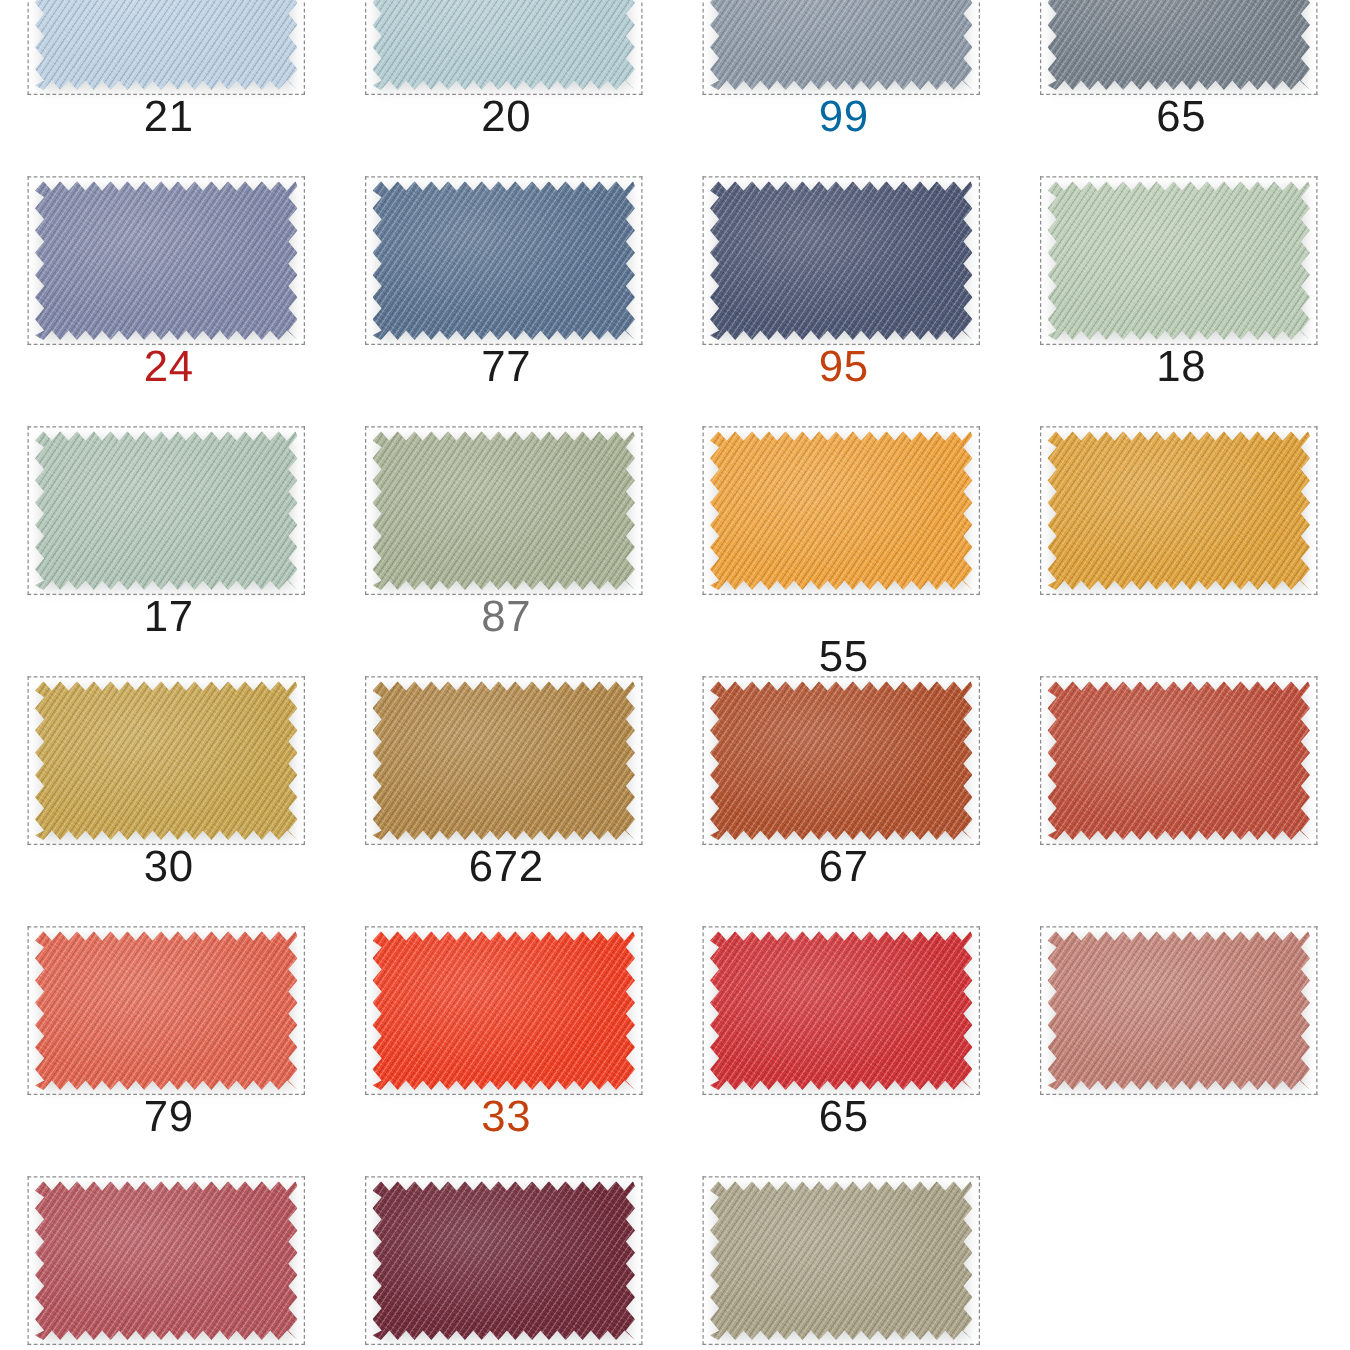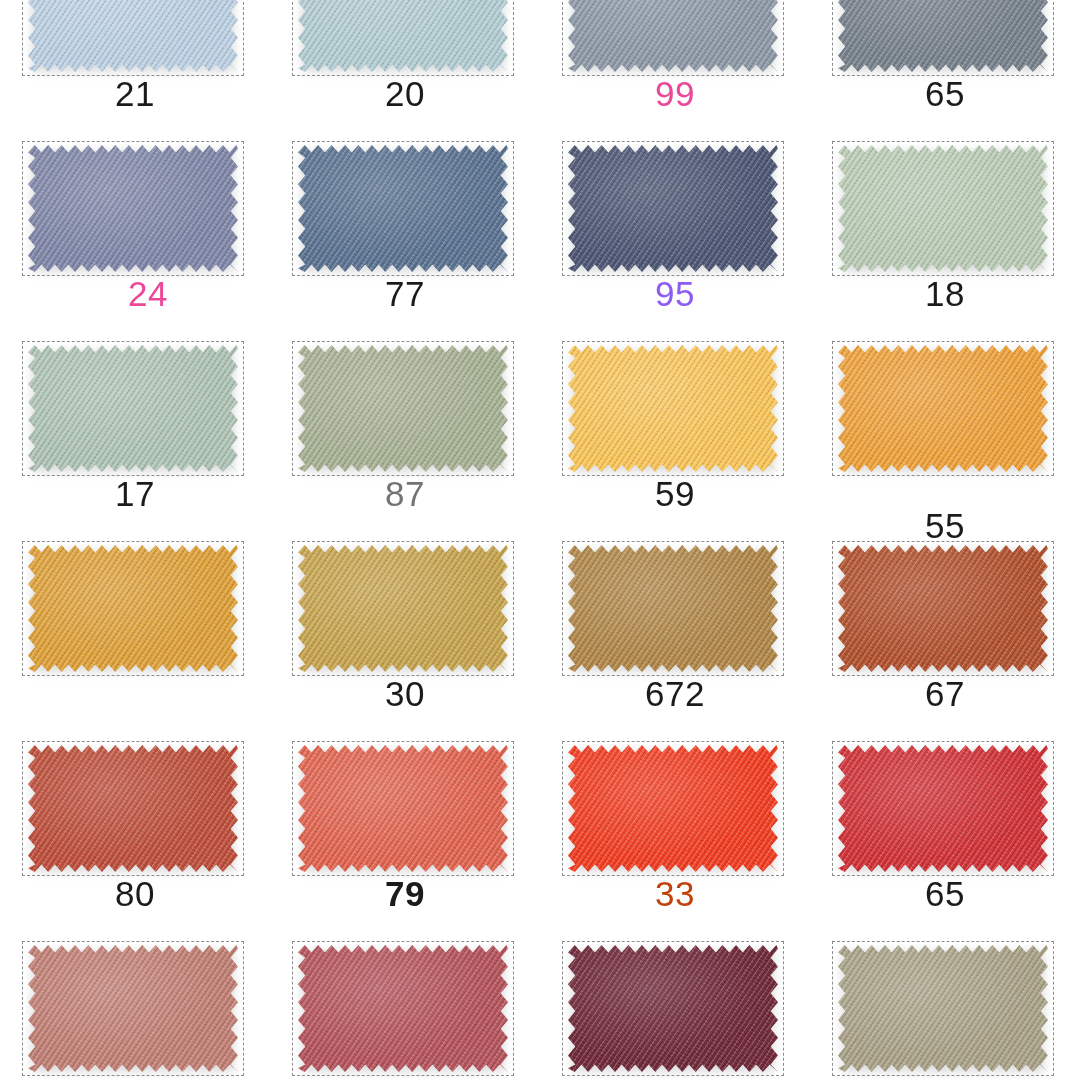--- a/index.html
+++ b/index.html
@@ -182,61 +182,61 @@
       <div class="cell-label" style="color: rgb(27, 27, 27);">20</div>
     </div>
     <div class="cell">
       <div class="cell-frame" style="border-color: rgb(141, 141, 141);"></div>
       <div class="swatch-wrap">
         <div class="swatch-shadow"></div>
         <div class="swatch" style="background: rgb(141, 153, 166);">
           <div class="swatch-weave"></div>
         </div>
       </div>
-      <div class="cell-label" style="color: #ec4899;">99</div>
+      <div class="cell-label" style="color: #0369a1;">99</div>
     </div>
     <div class="cell">
       <div class="cell-frame" style="border-color: rgb(141, 141, 141);"></div>
       <div class="swatch-wrap">
         <div class="swatch-shadow"></div>
         <div class="swatch" style="background: rgb(120, 130, 140);">
           <div class="swatch-weave"></div>
         </div>
       </div>
       <div class="cell-label" style="color: rgb(27, 27, 27);">65</div>
     </div>
     <div class="cell">
       <div class="cell-frame" style="border-color: rgb(141, 141, 141);"></div>
       <div class="swatch-wrap">
         <div class="swatch-shadow"></div>
         <div class="swatch" style="background: rgb(128, 135, 168);">
           <div class="swatch-weave"></div>
         </div>
       </div>
-      <div class="cell-label" style="color: #ec4899; padding-left: 13px;">24</div>
+      <div class="cell-label" style="color: #b91c1c;">24</div>
     </div>
     <div class="cell">
       <div class="cell-frame" style="border-color: rgb(141, 141, 141);"></div>
       <div class="swatch-wrap">
         <div class="swatch-shadow"></div>
         <div class="swatch" style="background: rgb(91, 115, 145);">
           <div class="swatch-weave"></div>
         </div>
       </div>
       <div class="cell-label" style="color: rgb(27, 27, 27);">77</div>
     </div>
     <div class="cell">
       <div class="cell-frame" style="border-color: rgb(141, 141, 141);"></div>
       <div class="swatch-wrap">
         <div class="swatch-shadow"></div>
         <div class="swatch" style="background: rgb(78, 87, 116);">
           <div class="swatch-weave"></div>
         </div>
       </div>
-      <div class="cell-label" style="color: #8b5cf6;">95</div>
+      <div class="cell-label" style="color: #c2410c;">95</div>
     </div>
     <div class="cell">
       <div class="cell-frame" style="border-color: rgb(141, 141, 141);"></div>
       <div class="swatch-wrap">
         <div class="swatch-shadow"></div>
         <div class="swatch" style="background: rgb(185, 203, 180);">
           <div class="swatch-weave"></div>
         </div>
       </div>
       <div class="cell-label" style="color: rgb(27, 27, 27);">18</div>
@@ -258,30 +258,20 @@
         <div class="swatch" style="background: rgb(167, 177, 148);">
           <div class="swatch-weave"></div>
         </div>
       </div>
       <div class="cell-label" style="color: #737373;">87</div>
     </div>
     <div class="cell">
       <div class="cell-frame" style="border-color: rgb(141, 141, 141);"></div>
       <div class="swatch-wrap">
         <div class="swatch-shadow"></div>
-        <div class="swatch" style="background: rgb(247, 196, 90);">
-          <div class="swatch-weave"></div>
-        </div>
-      </div>
-      <div class="cell-label" style="color: rgb(27, 27, 27);">59</div>
-    </div>
-    <div class="cell">
-      <div class="cell-frame" style="border-color: rgb(141, 141, 141);"></div>
-      <div class="swatch-wrap">
-        <div class="swatch-shadow"></div>
         <div class="swatch" style="background: rgb(237, 161, 60);">
           <div class="swatch-weave"></div>
         </div>
       </div>
       <div class="cell-label" style="color: rgb(27, 27, 27); margin-top: 32px;">55</div>
     </div>
     <div class="cell">
       <div class="cell-frame" style="border-color: rgb(141, 141, 141);"></div>
       <div class="swatch-wrap">
         <div class="swatch-shadow"></div>
@@ -321,31 +311,30 @@
       <div class="cell-label" style="color: rgb(27, 27, 27);">67</div>
     </div>
     <div class="cell">
       <div class="cell-frame" style="border-color: rgb(141, 141, 141);"></div>
       <div class="swatch-wrap">
         <div class="swatch-shadow"></div>
         <div class="swatch" style="background: rgb(189, 79, 60);">
           <div class="swatch-weave"></div>
         </div>
       </div>
-      <div class="cell-label" style="color: rgb(27, 27, 27);">80</div>
     </div>
     <div class="cell">
       <div class="cell-frame" style="border-color: rgb(141, 141, 141);"></div>
       <div class="swatch-wrap">
         <div class="swatch-shadow"></div>
         <div class="swatch" style="background: rgb(224, 100, 80);">
           <div class="swatch-weave"></div>
         </div>
       </div>
-      <div class="cell-label" style="color: rgb(27, 27, 27); font-weight: bold;">79</div>
+      <div class="cell-label" style="color: rgb(27, 27, 27);">79</div>
     </div>
     <div class="cell">
       <div class="cell-frame" style="border-color: rgb(141, 141, 141);"></div>
       <div class="swatch-wrap">
         <div class="swatch-shadow"></div>
         <div class="swatch" style="background: rgb(240, 62, 35);">
           <div class="swatch-weave"></div>
         </div>
       </div>
       <div class="cell-label" style="color: #c2410c;">33</div>

